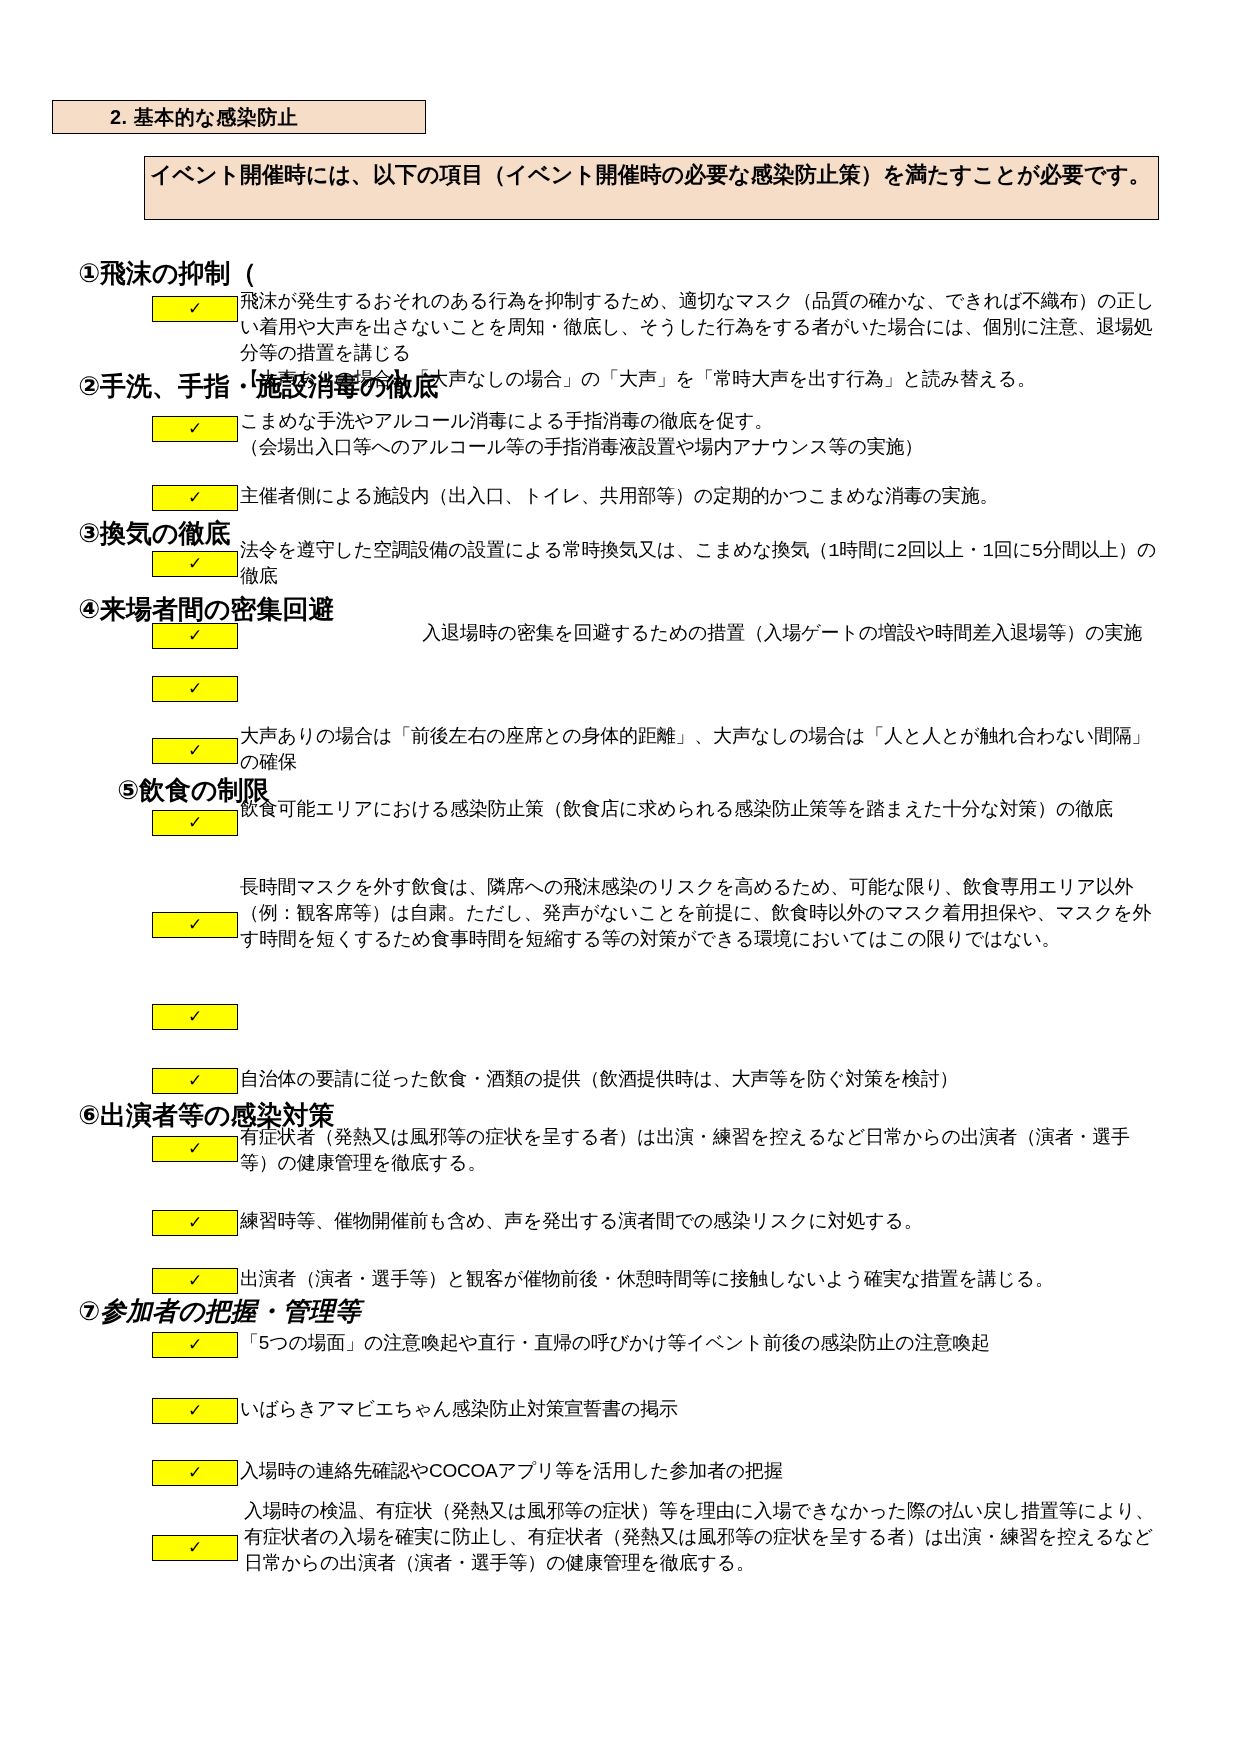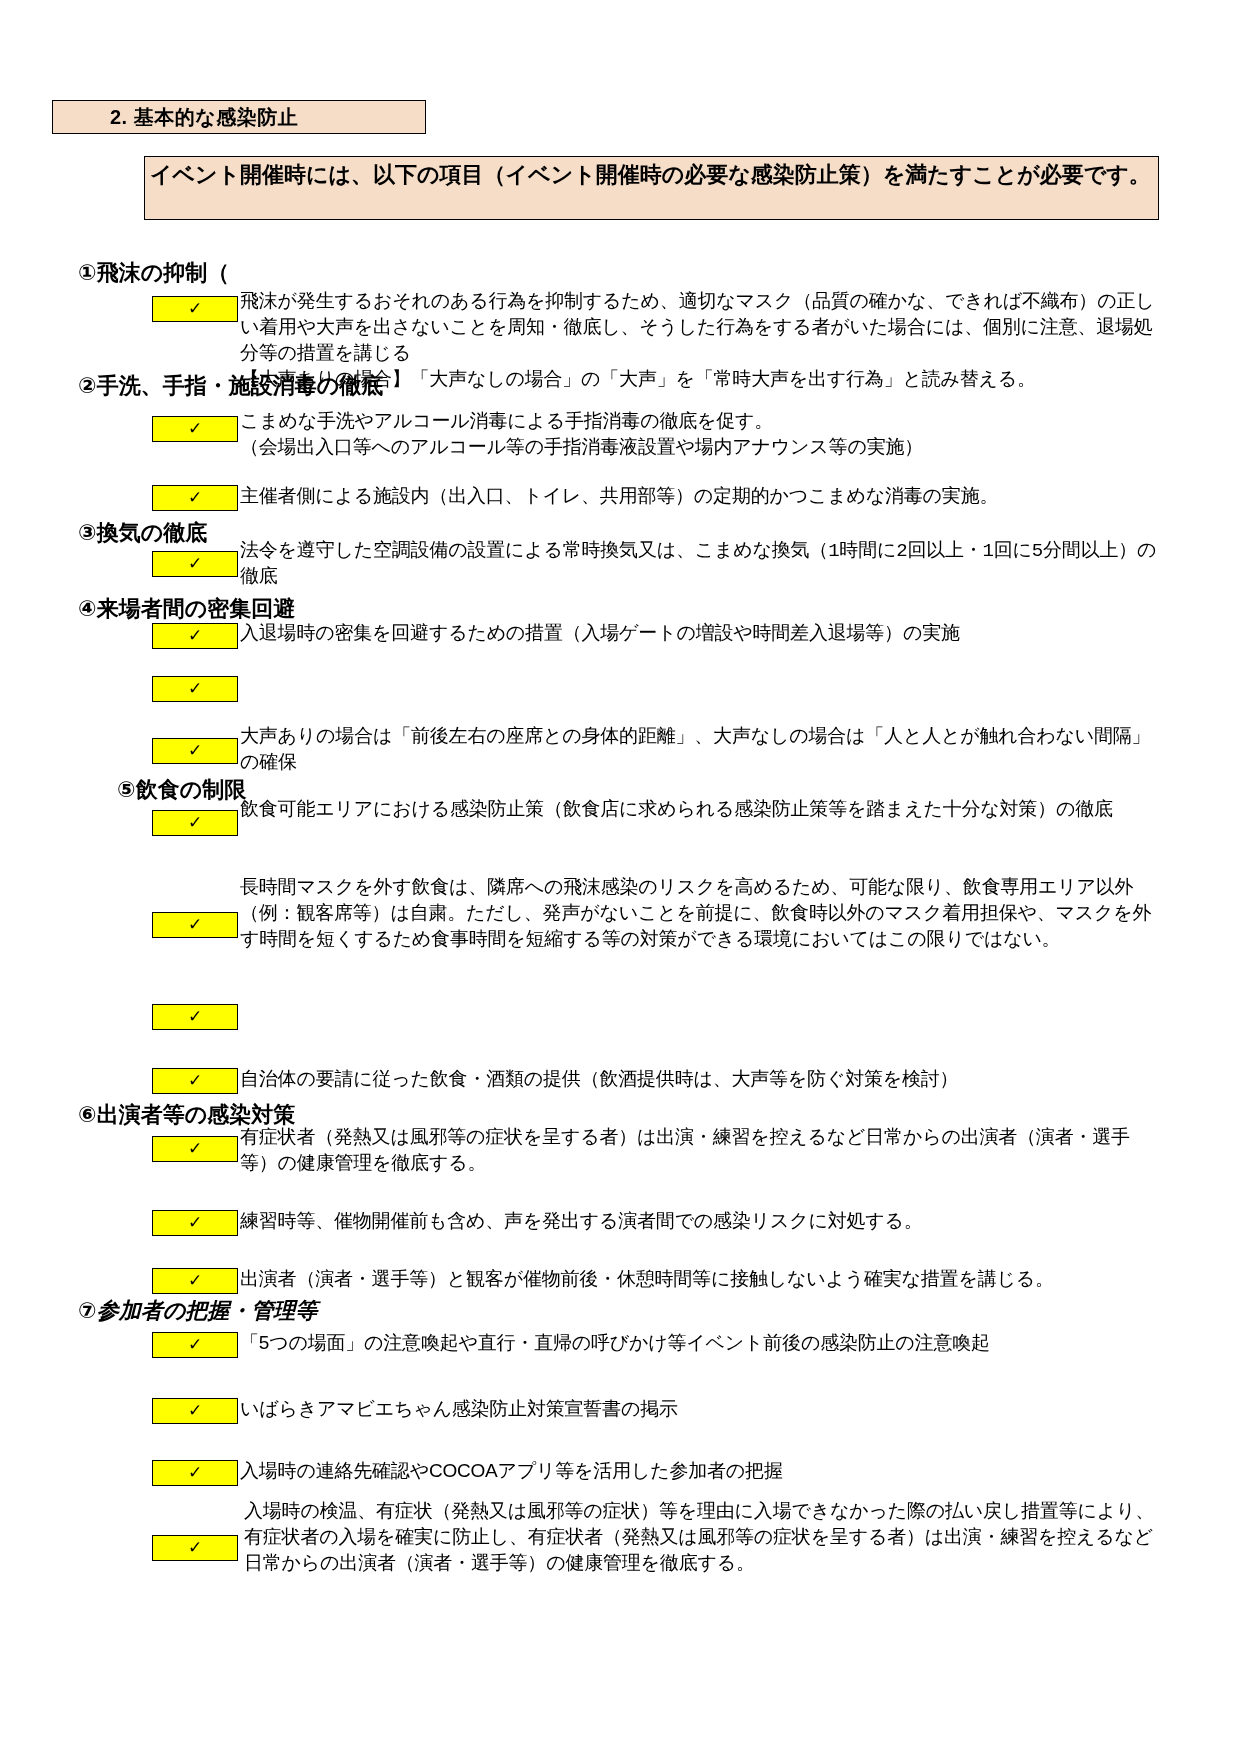--- a/index.html
+++ b/index.html
@@ -66,21 +66,21 @@
     width: 1010px;
     font-size: 22px;
     font-weight: bold;
     line-height: 30px;
     letter-spacing: 0px;
   }
 
   
   .group-title {
     position: absolute;
-    font-size: 22px;
+    font-size: 26px;
     font-weight: bold;
     letter-spacing: 0px;
     white-space: nowrap;
     line-height: 30px;
   }
 
   
   .check-box {
     position: absolute;
     width: 86px;
@@ -124,21 +124,21 @@
 
   <div class="check-box" style="left:152px; top:485px;">✓</div>
   <div class="row-text" style="left: 240px; top: 483px; width: 920px; white-space: pre-wrap;">主催者側による施設内（出入口、トイレ、共用部等）の定期的かつこまめな消毒の実施。</div>
 
   <div class="group-title" style="left:78px; top:518px;">③換気の徹底</div>
   <div class="check-box" style="left:152px; top:551px;">✓</div>
   <div class="row-text" style="left: 240px; top: 538px; width: 920px; white-space: pre-wrap; font-family: Liberation Mono, monospace;">法令を遵守した空調設備の設置による常時換気又は、こまめな換気（1時間に2回以上・1回に5分間以上）の徹底</div>
 
   <div class="group-title" style="left:78px; top:594px;">④来場者間の密集回避</div>
   <div class="check-box" style="left:152px; top:623px;">✓</div>
-  <div class="row-text" style="left: 240px; top: 620px; width: 920px; white-space: pre-wrap;">入退場時の密集を回避するための措置（入場ゲートの増設や時間差入退場等）の実施</div>
+  <div class="row-text" style="left: 222px; top: 620px; width: 920px; white-space: pre-wrap; text-align: right;">入退場時の密集を回避するための措置（入場ゲートの増設や時間差入退場等）の実施</div>
 
   <div class="check-box" style="left:152px; top:676px;">✓</div>
 
   <div class="check-box" style="left:152px; top:738px;">✓</div>
   <div class="row-text" style="left: 240px; top: 723px; width: 920px; white-space: pre-wrap;">大声ありの場合は「前後左右の座席との身体的距離」、大声なしの場合は「人と人とが触れ合わない間隔」の確保</div>
 
   <div class="group-title" style="left:78px; top:775px;margin-left:39px;">⑤飲食の制限</div>
   <div class="check-box" style="left:152px; top:810px;">✓</div>
   <div class="row-text" style="left: 240px; top: 796px; width: 920px; white-space: pre-wrap;">飲食可能エリアにおける感染防止策（飲食店に求められる感染防止策等を踏まえた十分な対策）の徹底</div>
 

